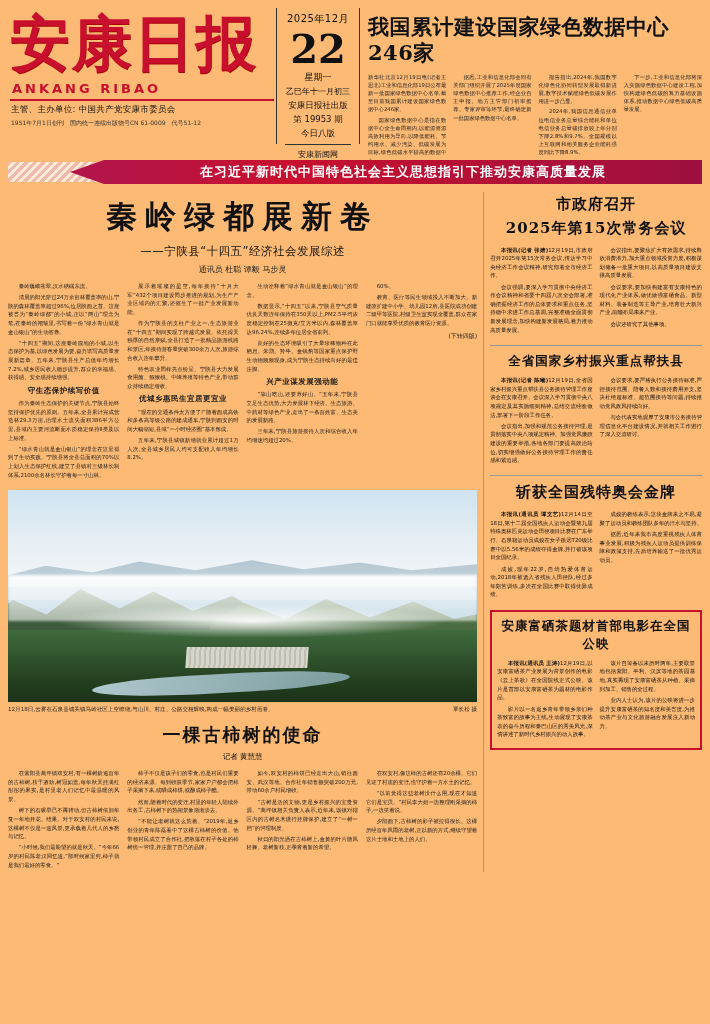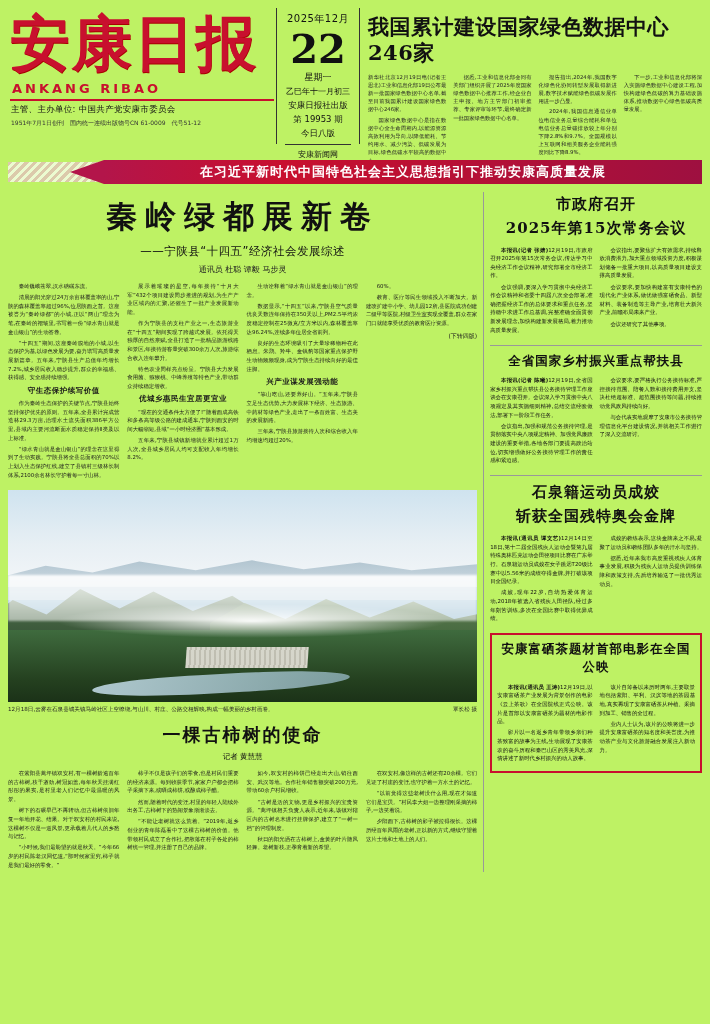--- a/index.html
+++ b/index.html
@@ -12,21 +12,21 @@
     height: 1024px;
     font-family: "DejaVu Sans", "Liberation Sans", sans-serif;
     color: #111;
     overflow: hidden;
     position: relative;
   }
   .page {
     width: 710px;
     height: 1024px;
     position: relative;
-    background: #bef264;
+    background: #fdba74;
     box-sizing: border-box;
     padding: 6px 8px 0 8px;
   }
 
   
   .masthead {
     display: flex;
     align-items: flex-start;
     height: 150px;
     position: relative;
@@ -522,21 +522,20 @@
           <div class="col">
             <p>会议要求,要严格执行公务接待标准,严控接待范围、陪餐人数和接待费用开支,坚决杜绝超标准、超范围接待等问题,持续推动党风政风持续向好。</p>
             <p>与会代表实地观摩了安康市公务接待管理信息化平台建设情况,并就相关工作进行了深入交流研讨。</p>
           </div>
         </div>
       </div>
 
       <div class="r-rule"></div>
 
       <div>
-        <div class="r-title">石泉籍运动员成姣</div>
         <div class="r-title">斩获全国残特奥会金牌</div>
         <div class="r-cols2">
           <div class="col">
             <p><span class="dateline">本报讯(通讯员 谭文艺)</span><span>12月14日至18日,第十二届全国残疾人运动会暨第九届特殊奥林匹克运动会田径项目比赛在广东举行。石泉籍运动员成姣在女子跳远T20级比赛中以5.56米的成绩夺得金牌,并打破该项目全国纪录。</span></p>
             <p>成姣,现年22岁,自幼热爱体育运动,2018年被选入省残疾人田径队,经过多年刻苦训练,多次在全国比赛中取得优异成绩。</p>
           </div>
           <div class="col">
             <p>成姣的教练表示,这块金牌来之不易,凝聚了运动员和教练团队多年的汗水与坚持。</p>
             <p>据悉,近年来我市高度重视残疾人体育事业发展,积极为残疾人运动员提供训练保障和政策支持,先后培养输送了一批优秀运动员。</p>
           </div>

